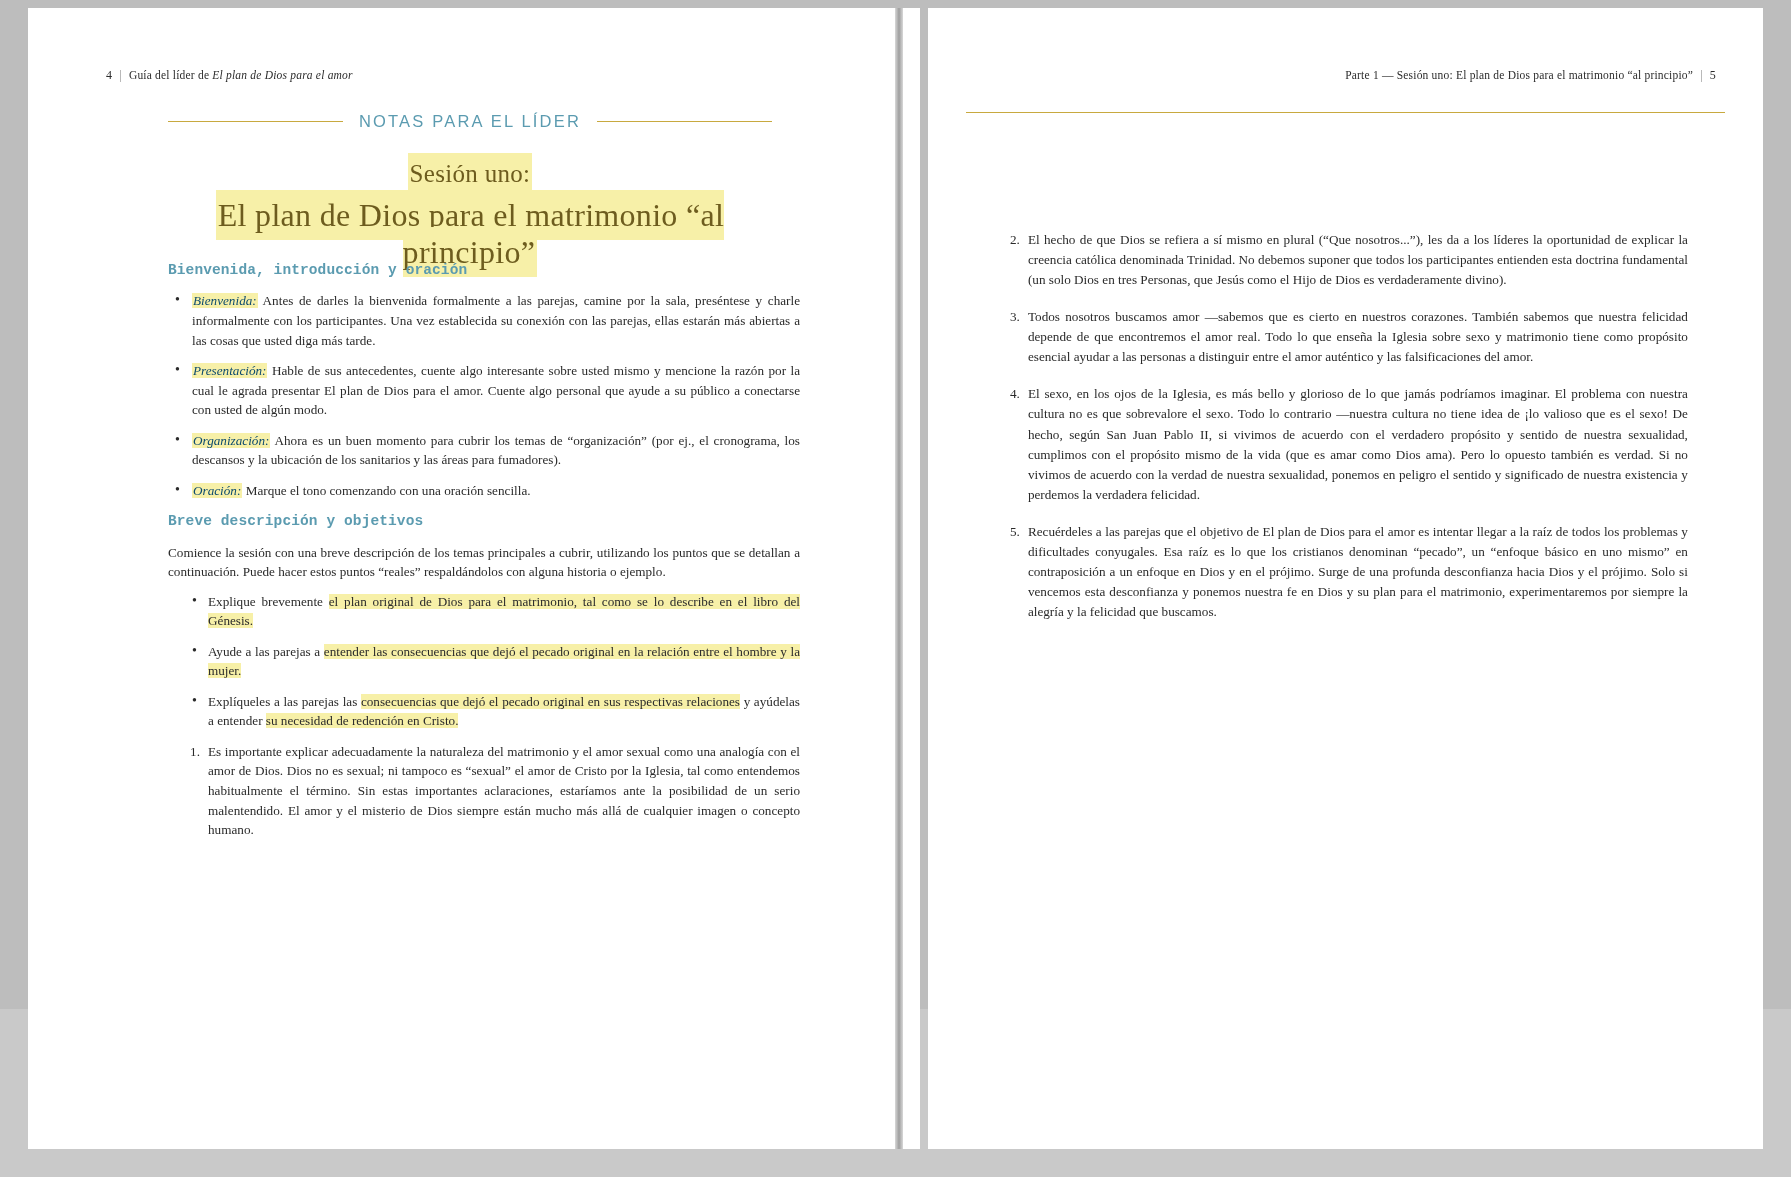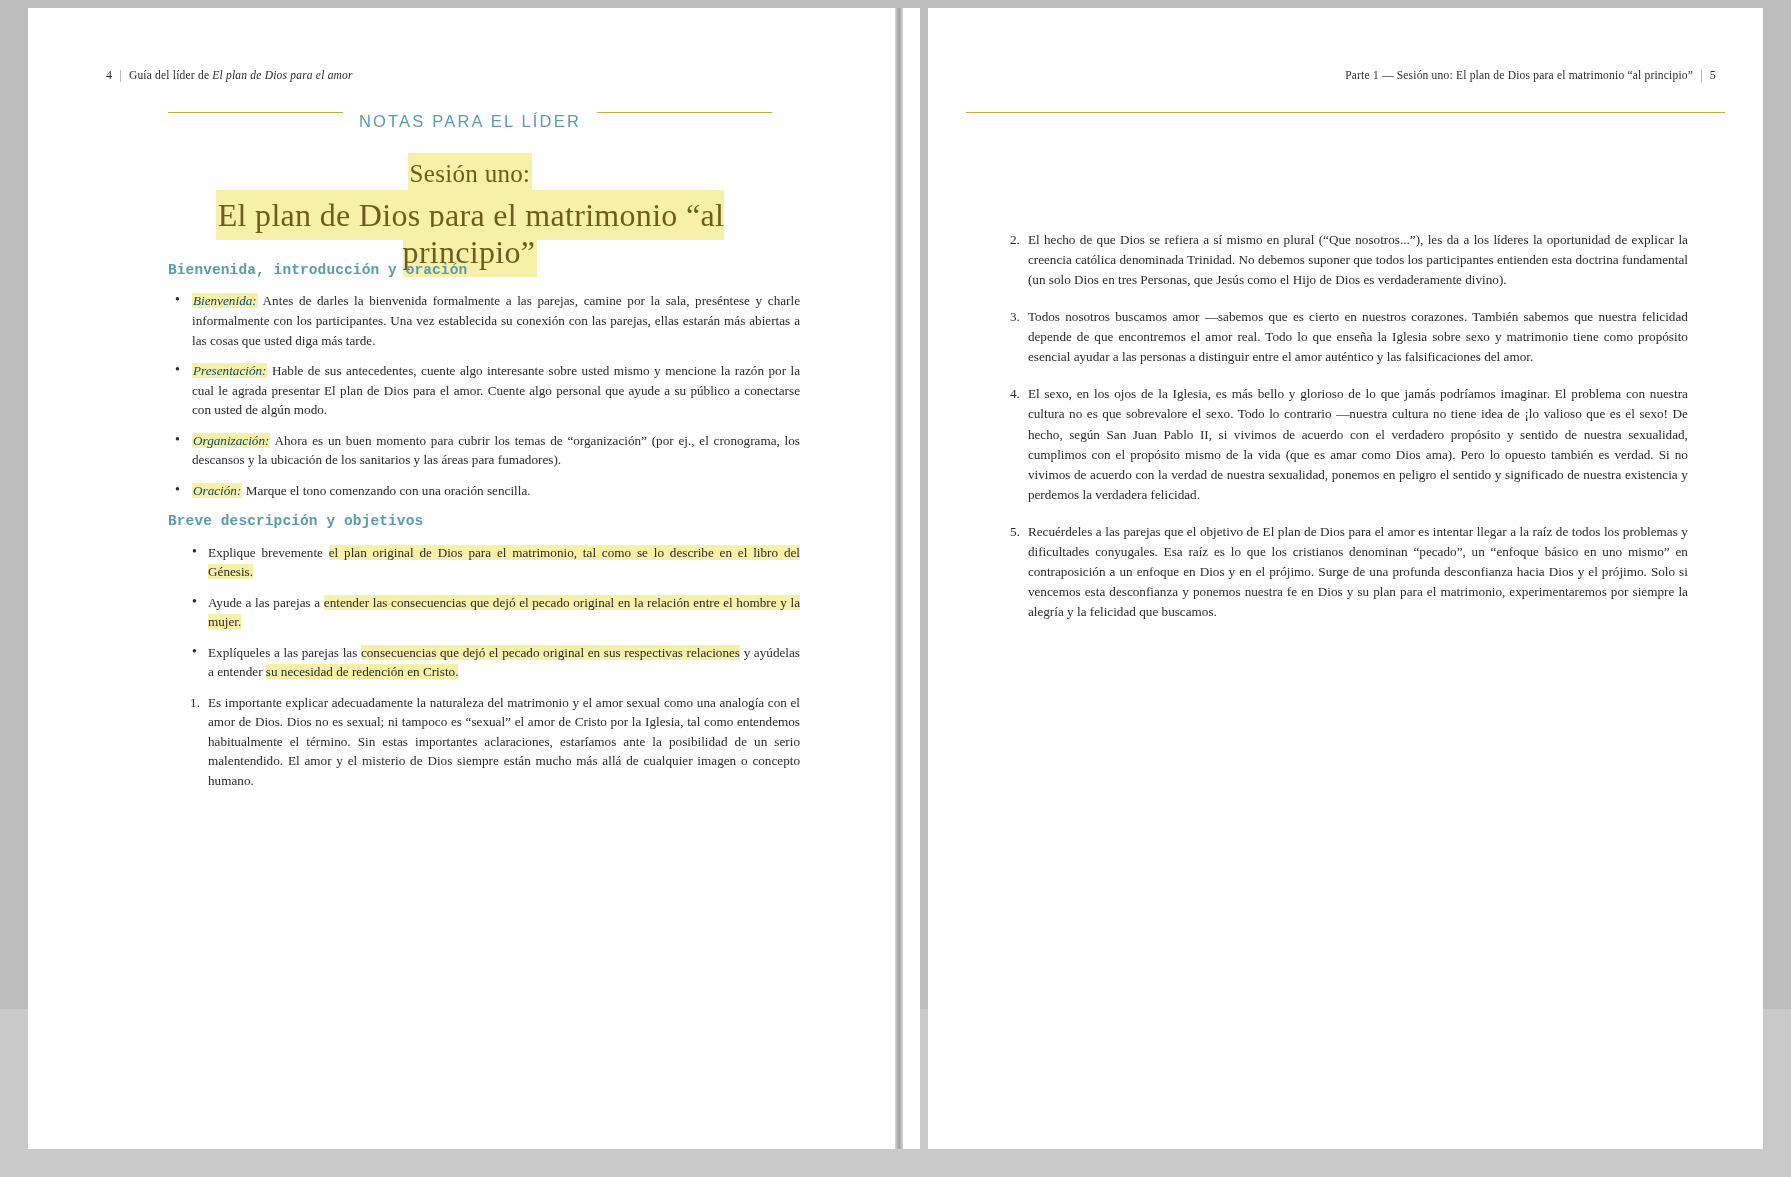--- a/index.html
+++ b/index.html
@@ -61,20 +61,21 @@
   .runhead .sep { color: #8a8a8a; padding: 0 4px; }
   .runhead em { font-style: italic; }
 
   
   .rule-wrap {
     position: absolute;
     left: 140px;
     right: 148px;
     top: 104px;
     display: flex;
+    align-items: center;
     gap: 16px;
   }
   .rule {
     flex: 1 1 auto;
     height: 1px;
     background: #c8a93f;
   }
   .notes-head {
     font-family: "Liberation Sans", sans-serif;
     font-size: 16.5px;
@@ -239,20 +240,21 @@
         <li>
           <span class="lead">Organización:</span><span> Ahora es un buen momento para cubrir los temas de “organización” (por ej., el cronograma, los descansos y la ubicación de los sanitarios y las áreas para fumadores).</span>
         </li>
         <li>
           <span class="lead">Oración:</span><span> Marque el tono comenzando con una oración sencilla.</span>
         </li>
       </ul>
 
       <h3 class="sub sub2">Breve descripción y objetivos</h3>
 
+      <p class="para">Comience la sesión con una breve descripción de los temas principales a cubrir, utilizando los puntos que se detallan a continuación. Puede hacer estos puntos “reales” respaldándolos con alguna historia o ejemplo.</p>
 
       <ul class="bul indent">
         <li>
           <span>Explique brevemente </span><span class="hl">el plan original de Dios para el matrimonio, tal como se lo describe en el libro del Génesis.</span>
         </li>
         <li>
           <span>Ayude a las parejas a </span><span class="hl">entender las consecuencias que dejó el pecado original en la relación entre el hombre y la mujer.</span>
         </li>
         <li>
           <span>Explíqueles a las parejas las </span><span class="hl">consecuencias que dejó el pecado original en sus respectivas relaciones</span><span> y ayúdelas a entender </span><span class="hl">su necesidad de redención en Cristo.</span>

